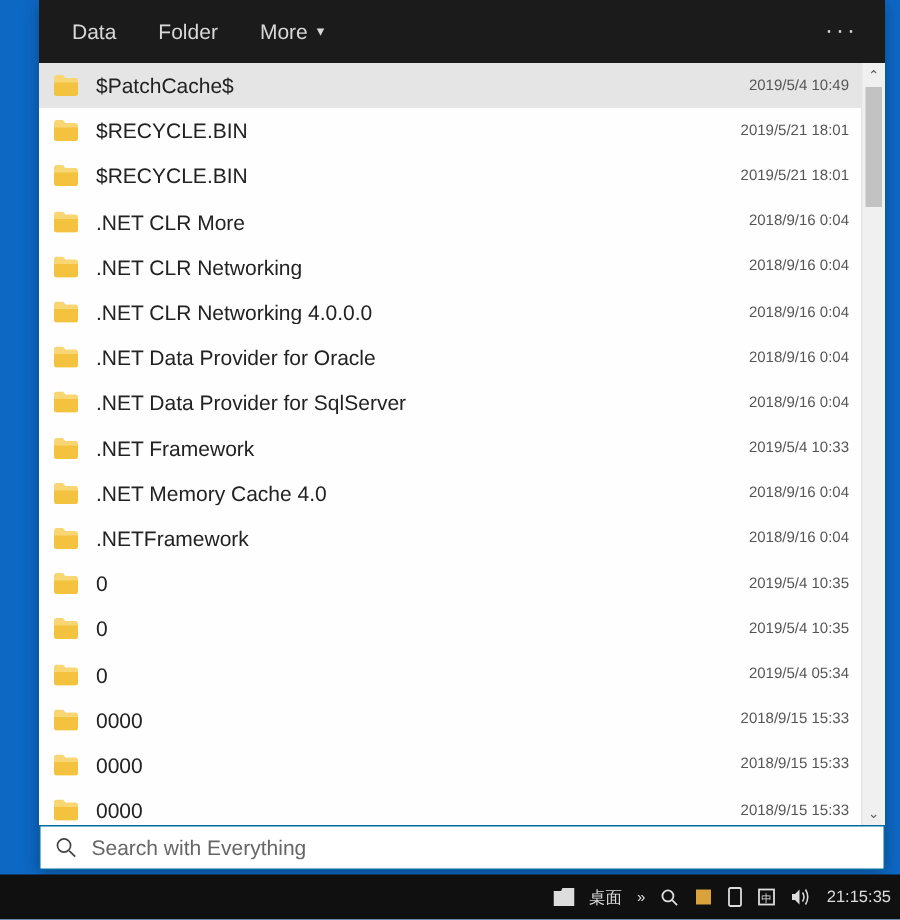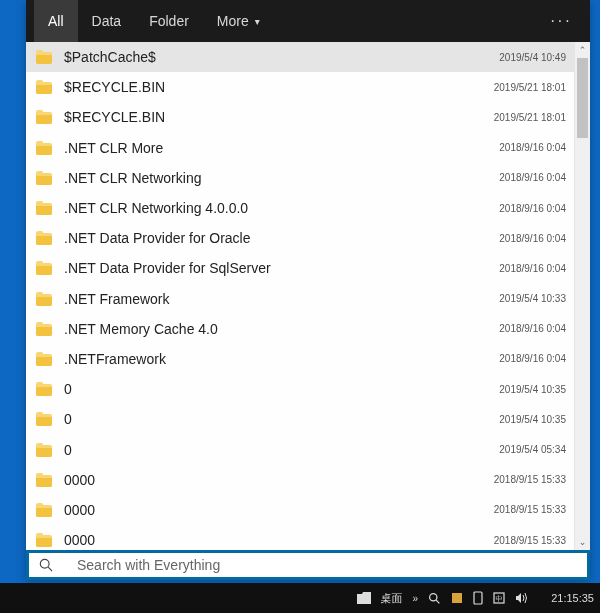--- a/index.html
+++ b/index.html
@@ -89,25 +89,25 @@
   }
   .scroll-thumb {
     position: absolute; left: 2px; right: 2px; top: 0;
     height: 80px;
     background: #c2c2c2;
     cursor: pointer;
   }
   .searchbar {
     height: 30px;
     background: #fff;
-    border: 3px solid #0369a1;
+    border: 1px solid #0369a1;
     margin: 0;
     display: flex; align-items: center;
     padding: 0 10px;
-    gap: 24px;
+    gap: 10px;
   }
   .searchbar .search-icon {
     width: 14px; height: 14px;
     flex-shrink: 0;
   }
   .searchbar input {
     flex: 1; border: none; outline: none;
     font-size: 14px; color: #333;
     background: transparent;
   }
@@ -118,32 +118,29 @@
     height: 30px;
     background: #101010;
     display: flex; align-items: center;
     color: #ddd;
     font-size: 11px;
     padding: 0 6px 0 0;
   }
   .taskbar .spacer { flex: 1; }
   .taskbar .tray { display: flex; align-items: center; gap: 10px; }
   .taskbar .tray-txt { white-space: nowrap; }
-  .taskbar .clock { font-size: 11px; margin-left: 12px; }
+  .taskbar .clock { font-size: 11px; margin-left: 0; }
   .taskbar .divider { font-size: 10px; }
   .tray-icon { display: flex; align-items: center; }
 </style>
 </head>
 <body>
 
 <div class="window">
   <div class="toolbar">
-    <div class="tab selected">
-        <span>All</span>
-      </div>
     <div class="tab">
         <span>Data</span>
       </div>
     <div class="tab">
         <span>Folder</span>
       </div>
     <div class="tab more">
       <span>More</span>
       <span class="chevron">▾</span>
     </div>

